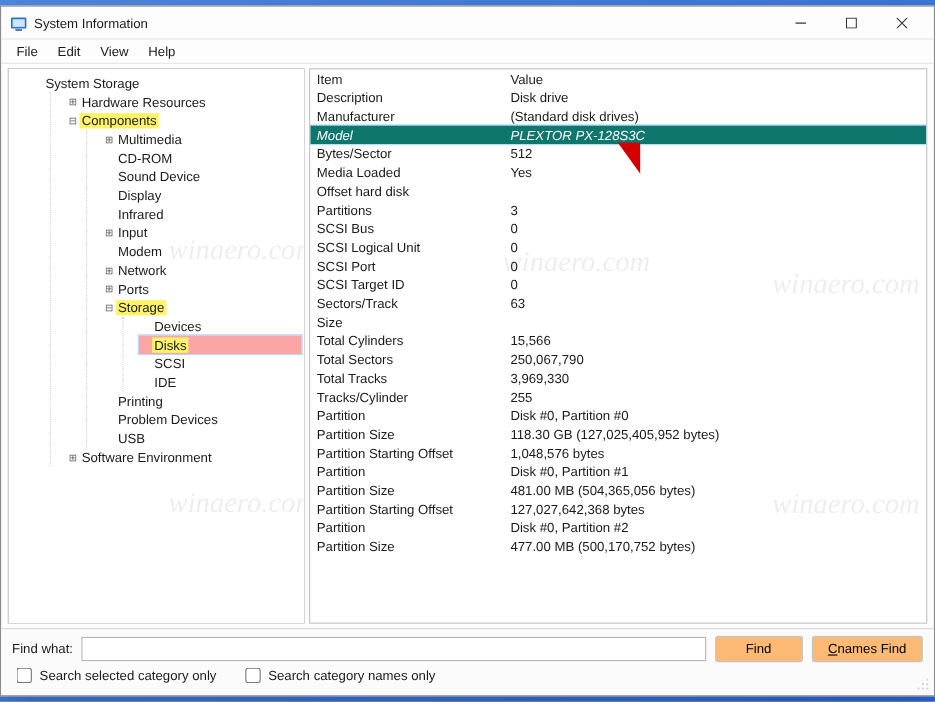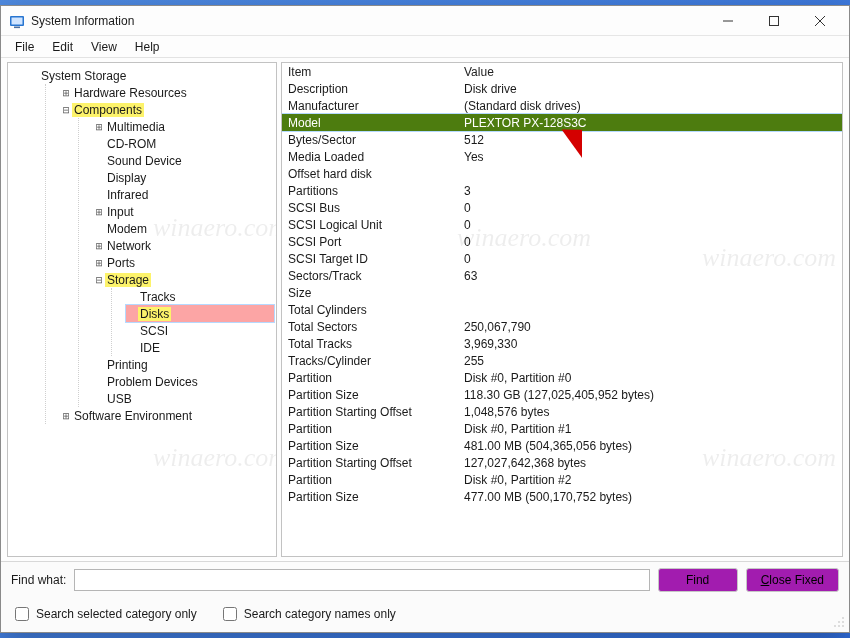--- a/index.html
+++ b/index.html
@@ -23,28 +23,28 @@
   .sel { background: #fca5a5; outline: 1px solid #b5d9ff; }
   .exp { width: 12px; text-align: center; font-size: 9px; color: #5a5a5a; cursor: pointer; display: inline-block; }
   .tree .children { margin-left: 18px; border-left: 1px dotted #cfcfcf; padding-left: 0; }
   .tree .children > li { padding-left: 14px; }
   .listpane { flex: 1; border: 1px solid #c2c2c2; margin: 4px 6px 4px 2px; overflow: hidden; background: #fff; position: relative; display: flex; flex-direction: column; }
   .lv { flex: 1; overflow-y: scroll; }
   .lv-row { display: flex; height: 17px; align-items: center; cursor: default; }
   .lv-row .c1 { width: 176px; padding-left: 6px; white-space: nowrap; overflow: hidden; }
   .lv-row .c2 { flex: 1; padding-left: 6px; white-space: nowrap; overflow: hidden; }
   .lv-row.header { font-weight: 400; color: #222; }
-  .lv-row.sel { background: #4d7c0f; color: #fff; }
+  .lv-row.sel { background: #0f766e; color: #fff; font-style: italic; }
   .arrow-layer { position: absolute; inset: 0; pointer-events: none; }
   .watermark { position: absolute; color: rgba(0,0,0,.07); font-size: 26px; font-style: italic; font-family: Georgia, serif; transform: translate(-50%,-50%); pointer-events: none; user-select: none; margin-left: 42px; }
-  .bottombar { border-top: 1px solid #d8d8d8; padding: 6px 10px 8px 10px; display: flex; flex-direction: column; gap: 12px; background: #fbfbfb; }
+  .bottombar { border-top: 1px solid #d8d8d8; padding: 6px 10px 8px 10px; display: flex; flex-direction: column; gap: 2px; background: #fbfbfb; }
   .findrow { display: flex; align-items: center; gap: 8px; }
   .findrow label { font-size: 12px; }
   .findrow input[type=text] { flex: 1; height: 22px; border: 1px solid #b5b5b5; padding: 0 4px; font-family: inherit; font-size: 12px; }
-  .btn { height: 24px; min-width: 80px; border: 1px solid #c6c6c6; background: #a21caf; padding: 0 14px; font-family: inherit; font-size: 12px; cursor: pointer; border-radius: 3px; }
+  .btn { height: 24px; min-width: 80px; border: 1px solid #c6c6c6; background: #fdba74; padding: 0 14px; font-family: inherit; font-size: 12px; cursor: pointer; border-radius: 3px; }
   .checkrow { display: flex; align-items: center; gap: 22px; }
   .chk { display: flex; align-items: center; gap: 4px; cursor: pointer; }
   .chk input { width: 14px; height: 14px; accent-color: #444; }
   .accel { text-decoration: underline; }
   .resize-grip { position: absolute; right: 2px; bottom: 2px; width: 16px; height: 16px; opacity: .35; }
   
   .lv::-webkit-scrollbar { width: 16px; }
   .lv::-webkit-scrollbar-track { background: #f0f0f0; }
   .lv::-webkit-scrollbar-thumb { background: #c4c4c4; border: 3px solid #f0f0f0; border-radius: 8px; }
 </style>
@@ -168,21 +168,21 @@
                     </li>
                   <li>
                     <div class="row">
                         <span class="exp">⊟</span>
                         <span class="lbl hi-y">Storage</span>
                       </div>
                     <ul class="children">
                       <li>
                           <div class="row">
                             <span class="exp"></span>
-                            <span class="lbl">Tracks</span>
+                            <span class="lbl">Devices</span>
                           </div>
                         </li>
                       <li>
                           <div class="row sel">
                             <span class="exp"></span>
                             <span class="lbl hi-y">Disks</span>
                           </div>
                         </li>
                       <li>
                           <div class="row">
@@ -284,20 +284,21 @@
           </div>
           <div class="lv-row">
             <div class="c1">Sectors/Track</div>
             <div class="c2">63</div>
           </div>
           <div class="lv-row">
             <div class="c1">Size</div>
           </div>
           <div class="lv-row">
             <div class="c1">Total Cylinders</div>
+            <div class="c2">15,566</div>
           </div>
           <div class="lv-row">
             <div class="c1">Total Sectors</div>
             <div class="c2">250,067,790</div>
           </div>
           <div class="lv-row">
             <div class="c1">Total Tracks</div>
             <div class="c2">3,969,330</div>
           </div>
           <div class="lv-row">
@@ -350,21 +351,21 @@
       </svg>
     </div>
 
   </div>
 
   <div class="bottombar">
     <div class="findrow">
       <label>Find what:</label>
       <input type="text" value="" style="">
       <button class="btn"><span>Find</span></button>
-      <button class="btn"><span class="accel">C</span><span id="closefind-rest">lose Fixed</span></button>
+      <button class="btn"><span class="accel">C</span><span id="closefind-rest">names Find</span></button>
     </div>
     <div class="checkrow">
       <label class="chk">
           <input type="checkbox" style="">
           <span>Search selected category only</span>
         </label>
       <label class="chk">
           <input type="checkbox" style="">
           <span>Search category names only</span>
         </label>

